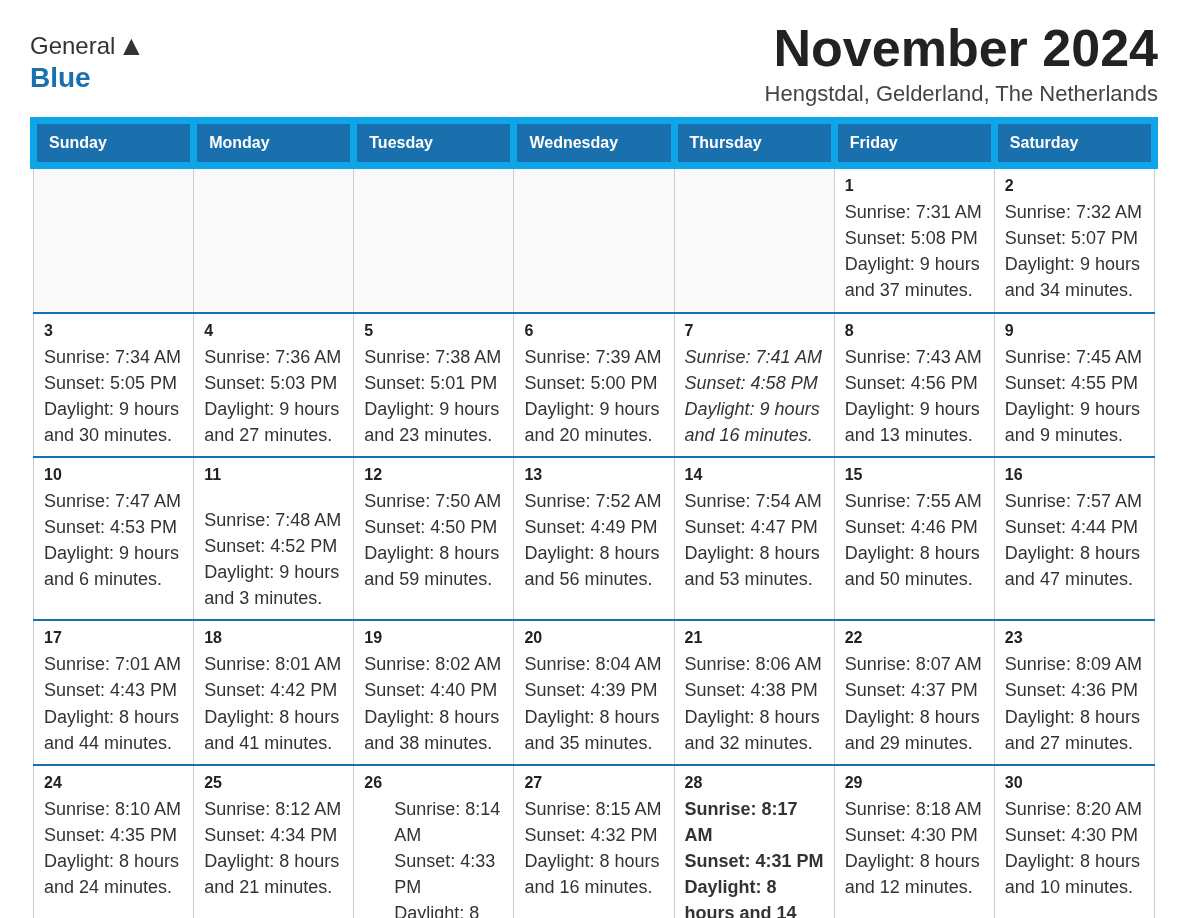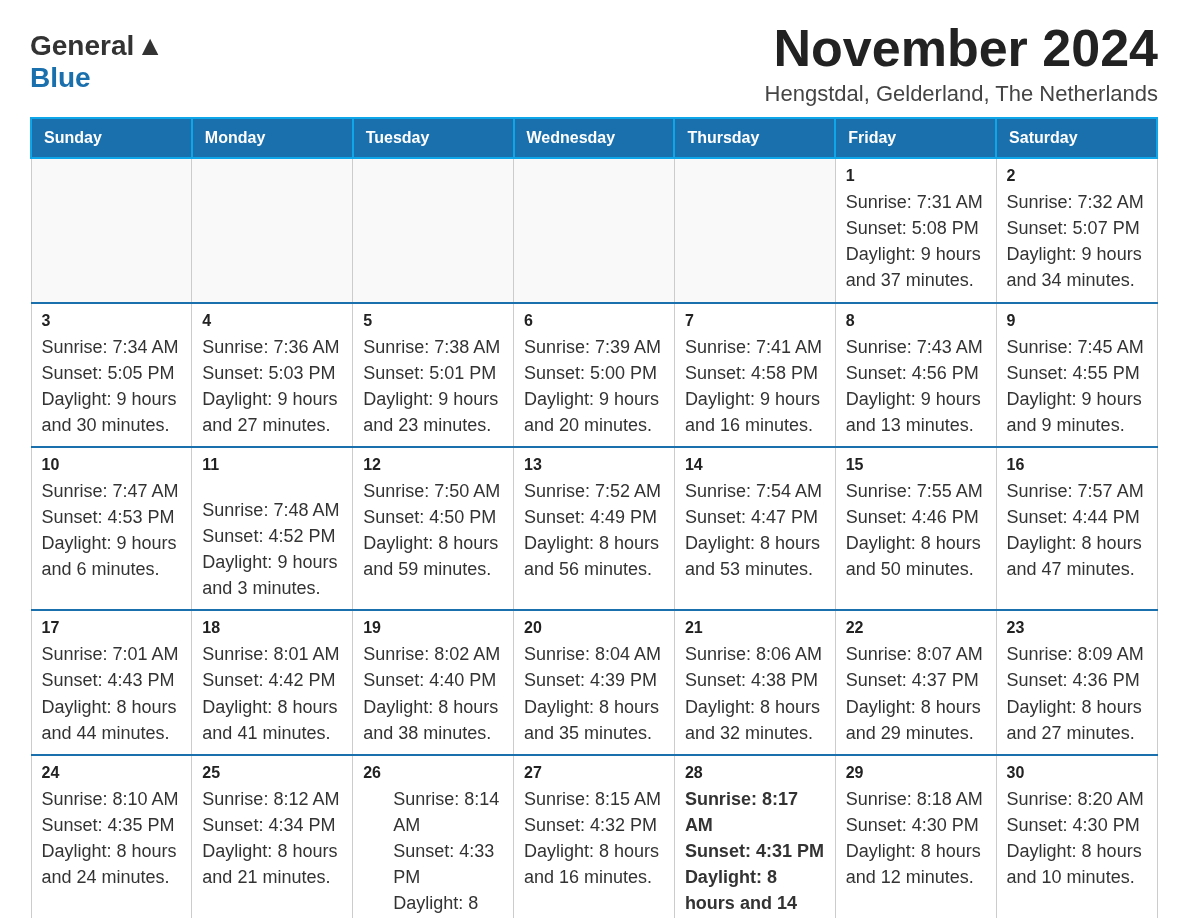--- a/index.html
+++ b/index.html
@@ -16,22 +16,22 @@
       align-items: flex-start;
       margin-bottom: 10px;
     }
     .logo {
       display: flex;
       flex-direction: column;
       align-items: flex-start;
       padding-top: 10px;
     }
     .logo-general {
-      font-size: 28px;
-      font-weight: bold;
+      font-size: 24px;
+      font-weight: normal;
       color: #333;
       line-height: 1;
     }
     .logo-blue {
       font-size: 28px;
       font-weight: bold;
       color: #1a6fad;
       display: flex;
       align-items: center;
       gap: 4px;
@@ -55,21 +55,21 @@
       border-collapse: collapse;
       margin-top: 10px;
     }
     thead th {
       background-color: #1a6fad;
       color: #fff;
       font-size: 16px;
       font-weight: bold;
       padding: 10px 12px;
       text-align: left;
-      border: 2px solid #0ea5e9;
+      border: 7px solid #0ea5e9;
     }
     tbody td {
       vertical-align: top;
       border: 1px solid #ccc;
       border-top: 2px solid #1a6fad;
       padding: 8px 10px;
       width: 14.28%;
       min-height: 110px;
       height: 130px;
     }
@@ -160,21 +160,21 @@
 Daylight: 9 hours and 23 minutes.</div>
         </td>
         <td>
           <span class="day-num">6</span>
           <div class="day-info" style="white-space: pre-line;">Sunrise: 7:39 AM
 Sunset: 5:00 PM
 Daylight: 9 hours and 20 minutes.</div>
         </td>
         <td>
           <span class="day-num">7</span>
-          <div class="day-info" style="white-space: pre-line;">Sunrise: 7:41 AM
+          <div class="day-info" style="white-space: pre-line; font-style: italic;">Sunrise: 7:41 AM
 Sunset: 4:58 PM
 Daylight: 9 hours and 16 minutes.</div>
         </td>
         <td>
           <span class="day-num">8</span>
           <div class="day-info" style="white-space: pre-line;">Sunrise: 7:43 AM
 Sunset: 4:56 PM
 Daylight: 9 hours and 13 minutes.</div>
         </td>
         <td>

